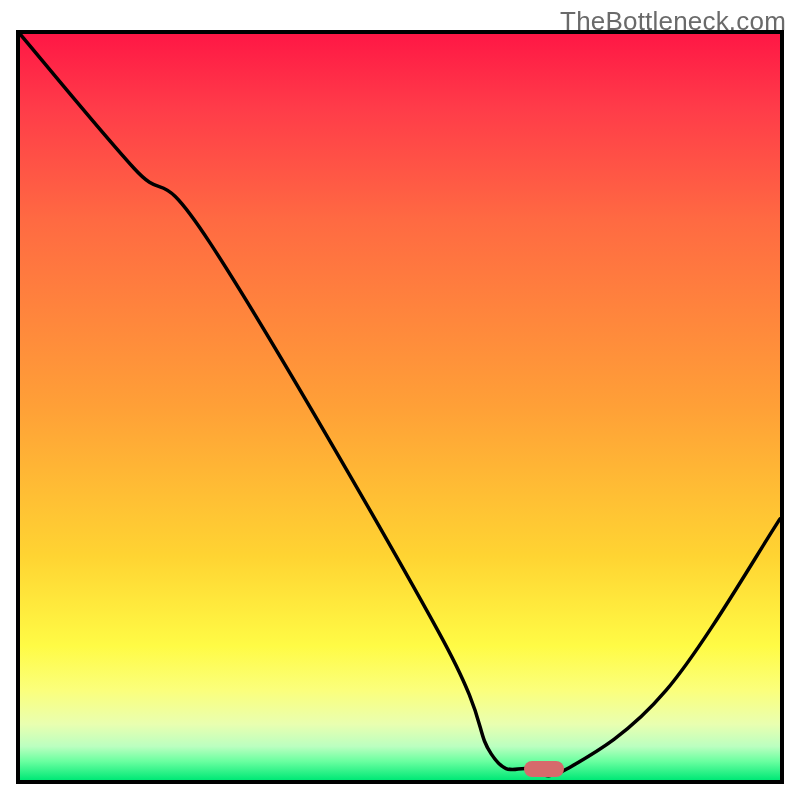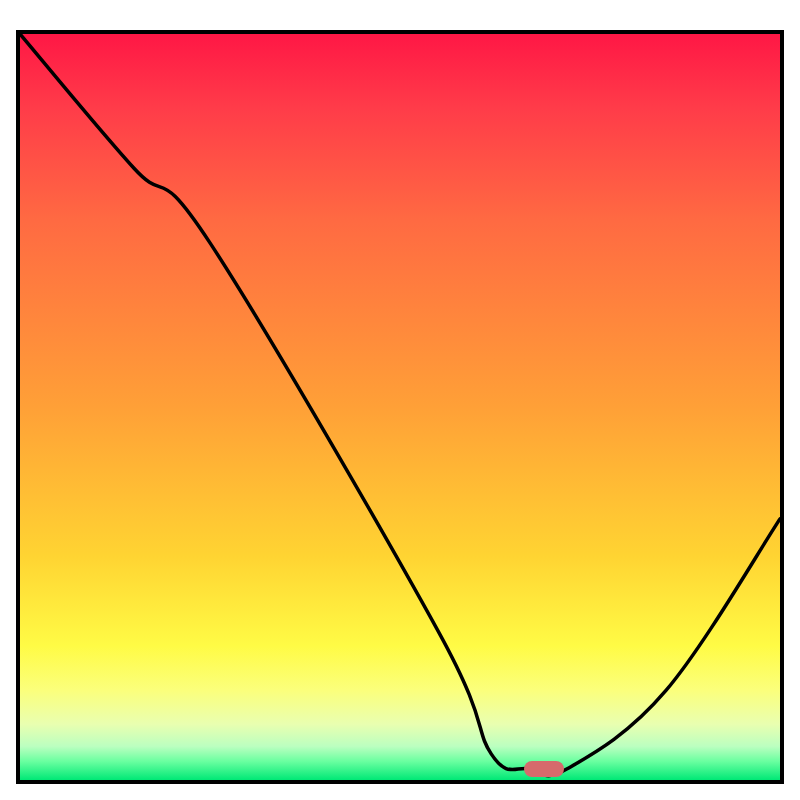--- a/index.html
+++ b/index.html
@@ -65,20 +65,21 @@
     height: 16px;
     border-radius: 8px;
     background: #d66a6c;
     transform: translate(-50%, -50%);
   }
 </style>
 </head>
 <body>
 
 <div class="frame">
+  <div class="watermark">TheBottleneck.com</div>
 
   <div class="plot-wrap">
     <div class="gradient"></div>
 
     <svg class="curve" viewBox="0 0 760 746" preserveAspectRatio="none">
       <path id="curve-path" fill="none" stroke="#000000" stroke-width="3.5" stroke-linecap="round" stroke-linejoin="round" d="M 0,0 C 20.52,24.170400000000015 79.80000000000001,96.68160000000009 114,134.2800000000001 C 148.2,171.87840000000008 135.28,125.62640000000002 190,208.88 C 244.72,292.1336 367.38400000000007,504.81819999999993 418.00000000000006,596.8 C 468.61600000000004,688.7818 454.784,695.0482 471.2,719.89 C 487.616,744.7318 495.52000000000004,732.1243999999999 509.20000000000005,734.81 C 522.88,737.4956 522.5759999999999,748.9093999999999 547.1999999999999,734.81 C 571.824,720.7106 607.696,701.4638 646,656.48 C 684.304,611.4962 739.48,515.7844 760,484.90000000000003"></path>
     </svg>
 
     <div class="marker" id="marker" style="left: 524.4px; top: 734.81px;"></div>
   </div>

